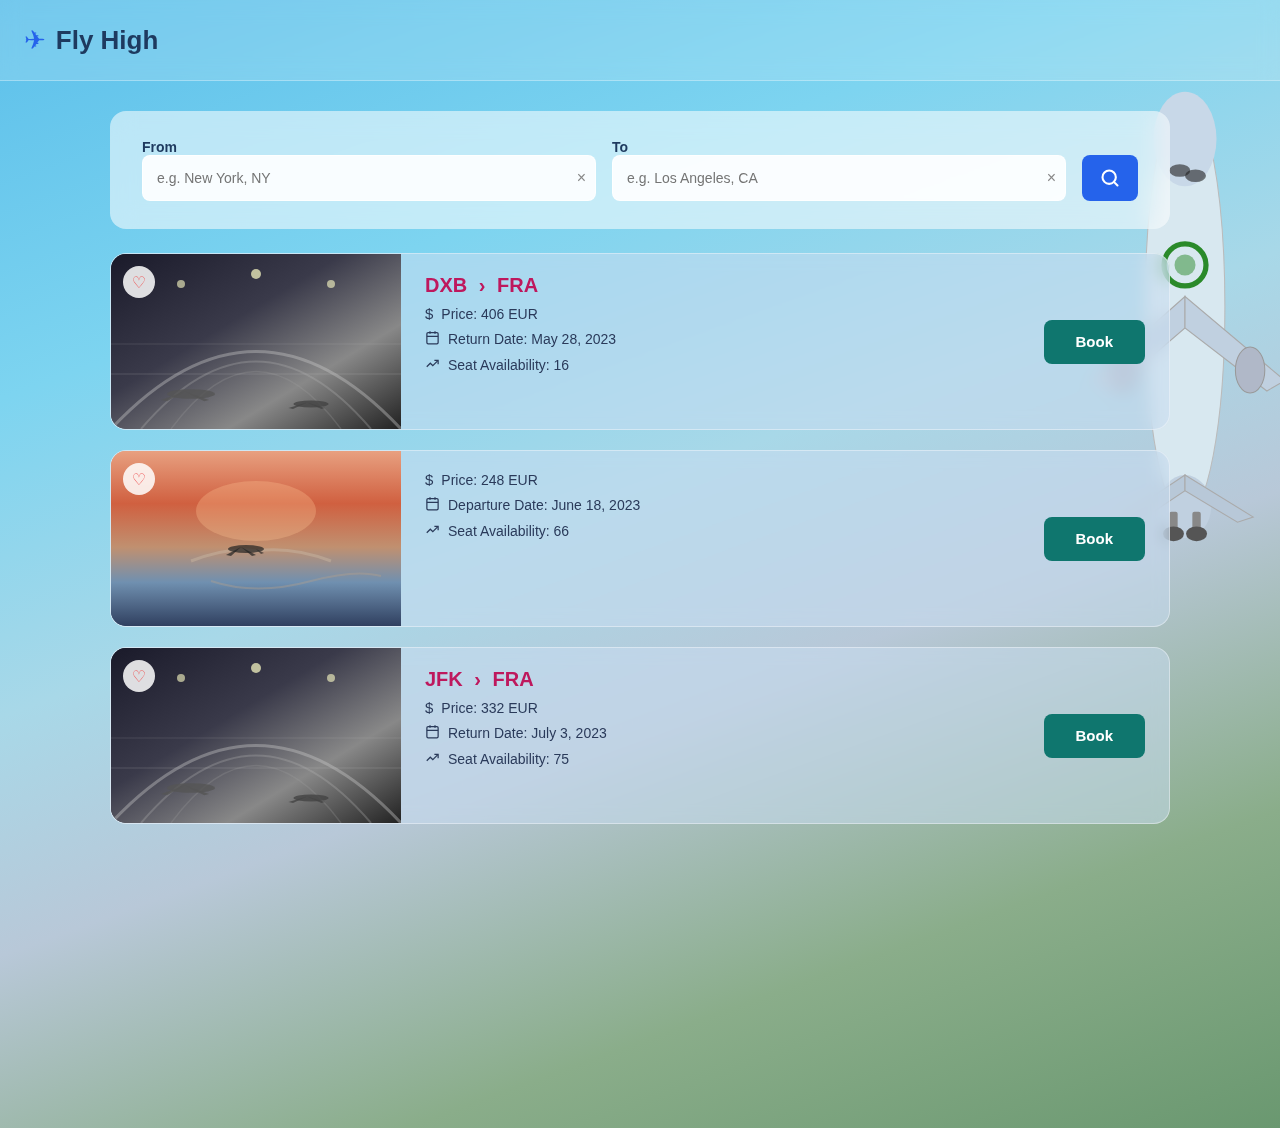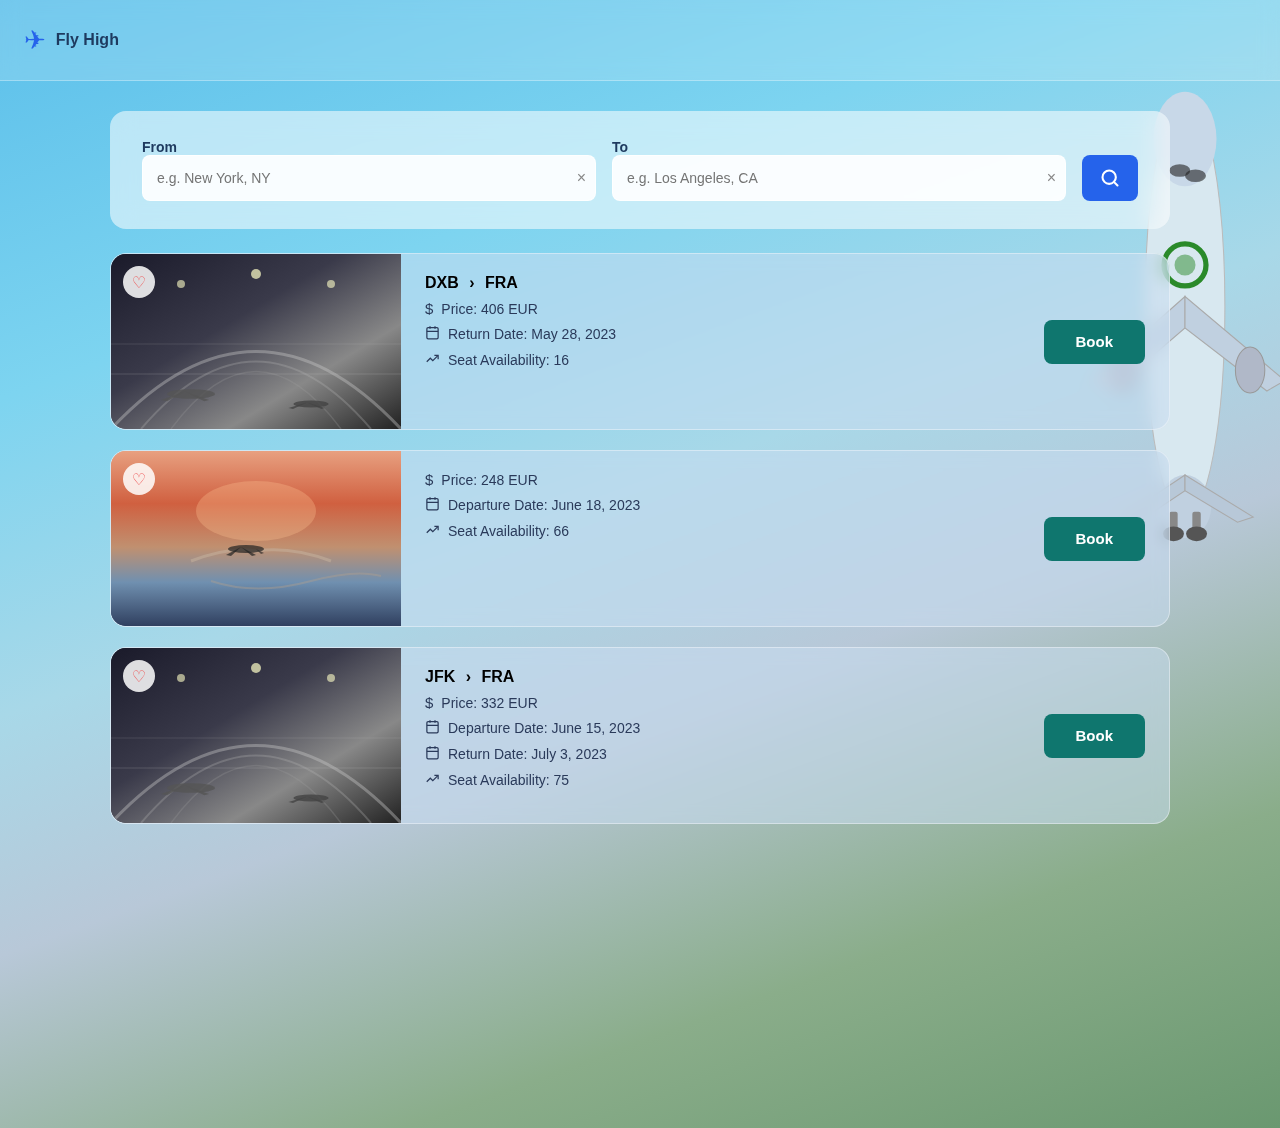--- a/index.html
+++ b/index.html
@@ -38,21 +38,21 @@
       align-items: center;
       gap: 10px;
     }
 
     .plane-icon {
       color: #2563eb;
       font-size: 26px;
     }
 
     .brand-name {
-      font-size: 16px;
+      font-size: 26px;
       font-weight: 700;
       color: #1e3a5f;
     }
 
     
     .main {
       position: relative;
       z-index: 5;
       padding: 30px 110px;
       display: flex;
@@ -184,23 +184,23 @@
 
     .flight-info {
       flex: 1;
       padding: 20px 24px;
       display: flex;
       flex-direction: column;
       gap: 8px;
     }
 
     .route {
-      font-size: 16px;
+      font-size: 20px;
       font-weight: 700;
-      color: #000000;
+      color: #be185d;
     }
 
     .route-arrow {
       margin: 0 6px;
     }
 
     .detail-row {
       display: flex;
       align-items: center;
       gap: 8px;
@@ -493,31 +493,20 @@
         </div>
         <div class="detail-row">
           <span class="detail-icon">
             <svg width="15" height="15" viewBox="0 0 24 24" fill="none" stroke="#2a3a5a" stroke-width="2">
               <rect x="3" y="4" width="18" height="18" rx="2" ry="2"></rect>
               <line x1="16" y1="2" x2="16" y2="6"></line>
               <line x1="8" y1="2" x2="8" y2="6"></line>
               <line x1="3" y1="10" x2="21" y2="10"></line>
             </svg>
           </span>
-          <span>Departure Date: June 15, 2023</span>
-        </div>
-        <div class="detail-row">
-          <span class="detail-icon">
-            <svg width="15" height="15" viewBox="0 0 24 24" fill="none" stroke="#2a3a5a" stroke-width="2">
-              <rect x="3" y="4" width="18" height="18" rx="2" ry="2"></rect>
-              <line x1="16" y1="2" x2="16" y2="6"></line>
-              <line x1="8" y1="2" x2="8" y2="6"></line>
-              <line x1="3" y1="10" x2="21" y2="10"></line>
-            </svg>
-          </span>
           <span>Return Date: July 3, 2023</span>
         </div>
         <div class="detail-row">
           <span class="detail-icon">
             <svg width="15" height="15" viewBox="0 0 24 24" fill="none" stroke="#2a3a5a" stroke-width="2">
               <path d="M20.2 7.8l-7.7 7.7-4-4-5.7 5.7"></path>
               <path d="M15 7h6v6"></path>
             </svg>
           </span>
           <span>Seat Availability: 75</span>

